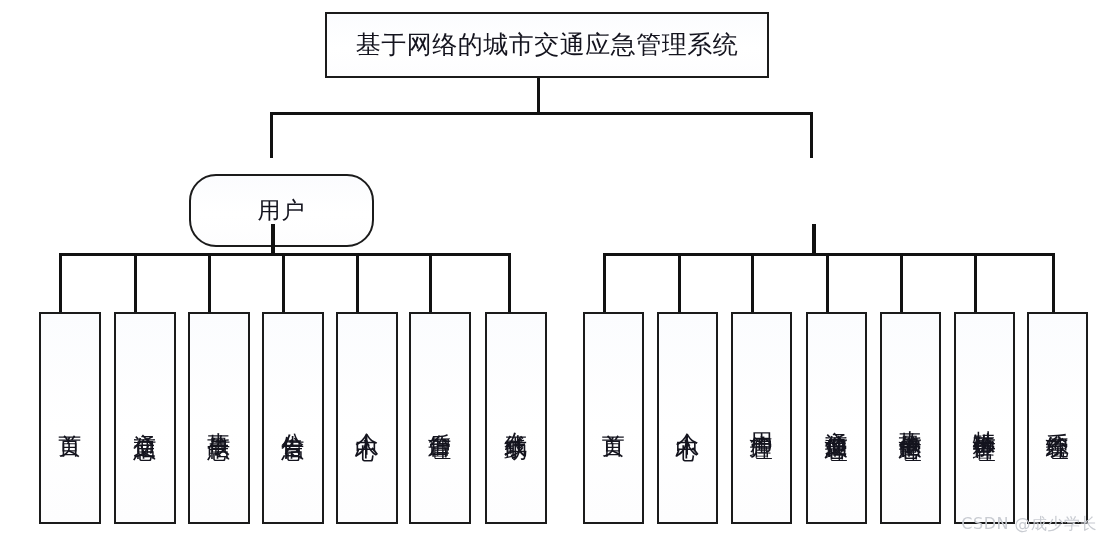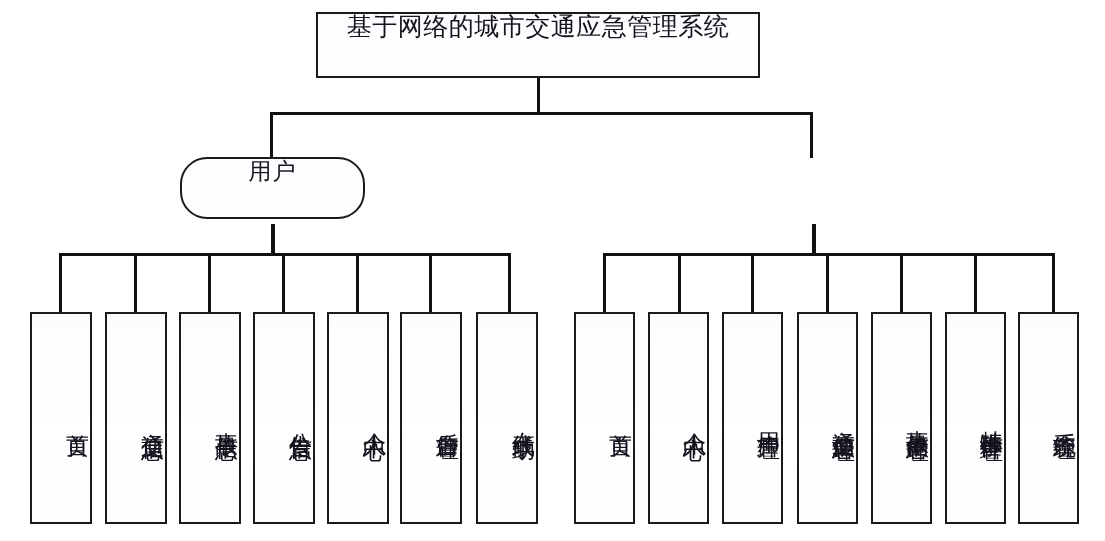--- a/index.html
+++ b/index.html
@@ -18,25 +18,26 @@
     overflow: hidden;
   }
 
   
   .node {
     position: absolute;
     box-sizing: border-box;
     border: 2px solid #1b1b1b;
     background: linear-gradient(180deg, #fbfcfe 0%, #ffffff 55%, #fdfdfe 100%);
     display: flex;
-    align-items: flex-start;
+    align-items: center;
     justify-content: center;
     color: #14141e;
     font-family: "DejaVu Serif", "Liberation Serif", serif;
     line-height: 1.06;
+    margin-left: 9px;
   }
 
   .node.root {
     font-size: 25px;
     letter-spacing: 0.5px;
   }
   .node.mid {
     font-size: 23px;
     letter-spacing: 1px;
   }
@@ -84,21 +85,21 @@
 
   <div class="node root" style="left:316px; top:12px; width:444px; height:66px;">
     <span>基于网络的城市交通应急管理系统</span>
   </div>
 
   <div class="ln v" style="left:537px; top:78px; width:3px; height:36px;"></div>
   <div class="ln h" style="left:270px; top:112px; width:543px; height:3px;"></div>
   <div class="ln v" style="left:270px; top:112px; width:3px; height:46px;"></div>
   <div class="ln v" style="left:810px; top:112px; width:3px; height:46px;"></div>
 
-  <div class="node mid" style="left:180px; top:157px; width:185px; height:62px;border-radius:27px;">
+  <div class="node mid" style="left:180px; top:174px; width:185px; height:73px;border-radius:27px;">
     <span>用户</span>
   </div>
 
 
   <div class="ln v" style="left:271px; top:224px; width:4px; height:32px;"></div>
   <div class="ln h" style="left:59px; top:253px; width:452px; height:3px;"></div>
   <div class="ln v" style="left:59px; top:253px; height:59px;"></div>
   <div class="ln v" style="left:134px; top:253px; height:59px;"></div>
   <div class="ln v" style="left:208px; top:253px; height:59px;"></div>
   <div class="ln v" style="left:282px; top:253px; height:59px;"></div>
@@ -153,14 +154,15 @@
   <div class="node leaf" style="left:871px; top:312px; width:61px; height:212px;">
     <span class="vtext">事故信息管理</span>
   </div>
   <div class="node leaf" style="left:945px; top:312px; width:61px; height:212px;">
     <span class="vtext">特殊事件管理</span>
   </div>
   <div class="node leaf" style="left:1018px; top:312px; width:61px; height:212px;">
     <span class="vtext">系统管理</span>
   </div>
 
+  <div id="watermark">CSDN @成少学长</div>
 
 </div>
 
 </body></html>

